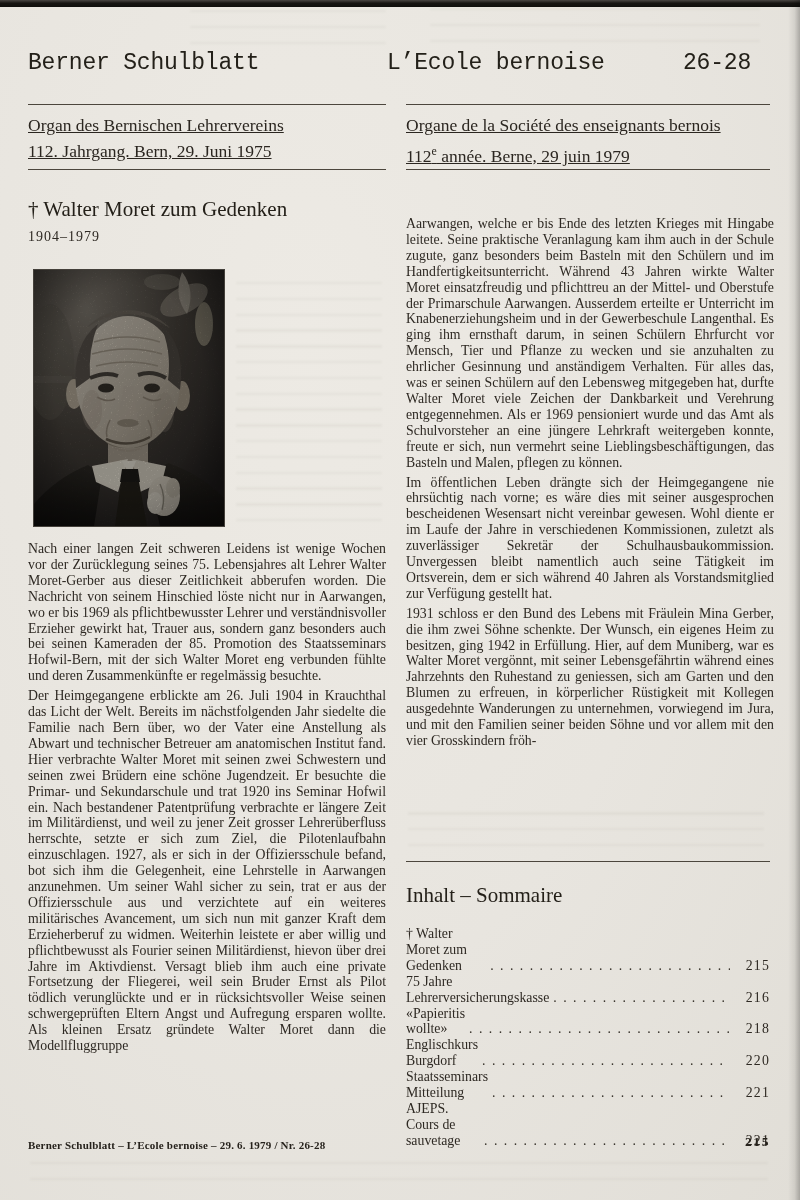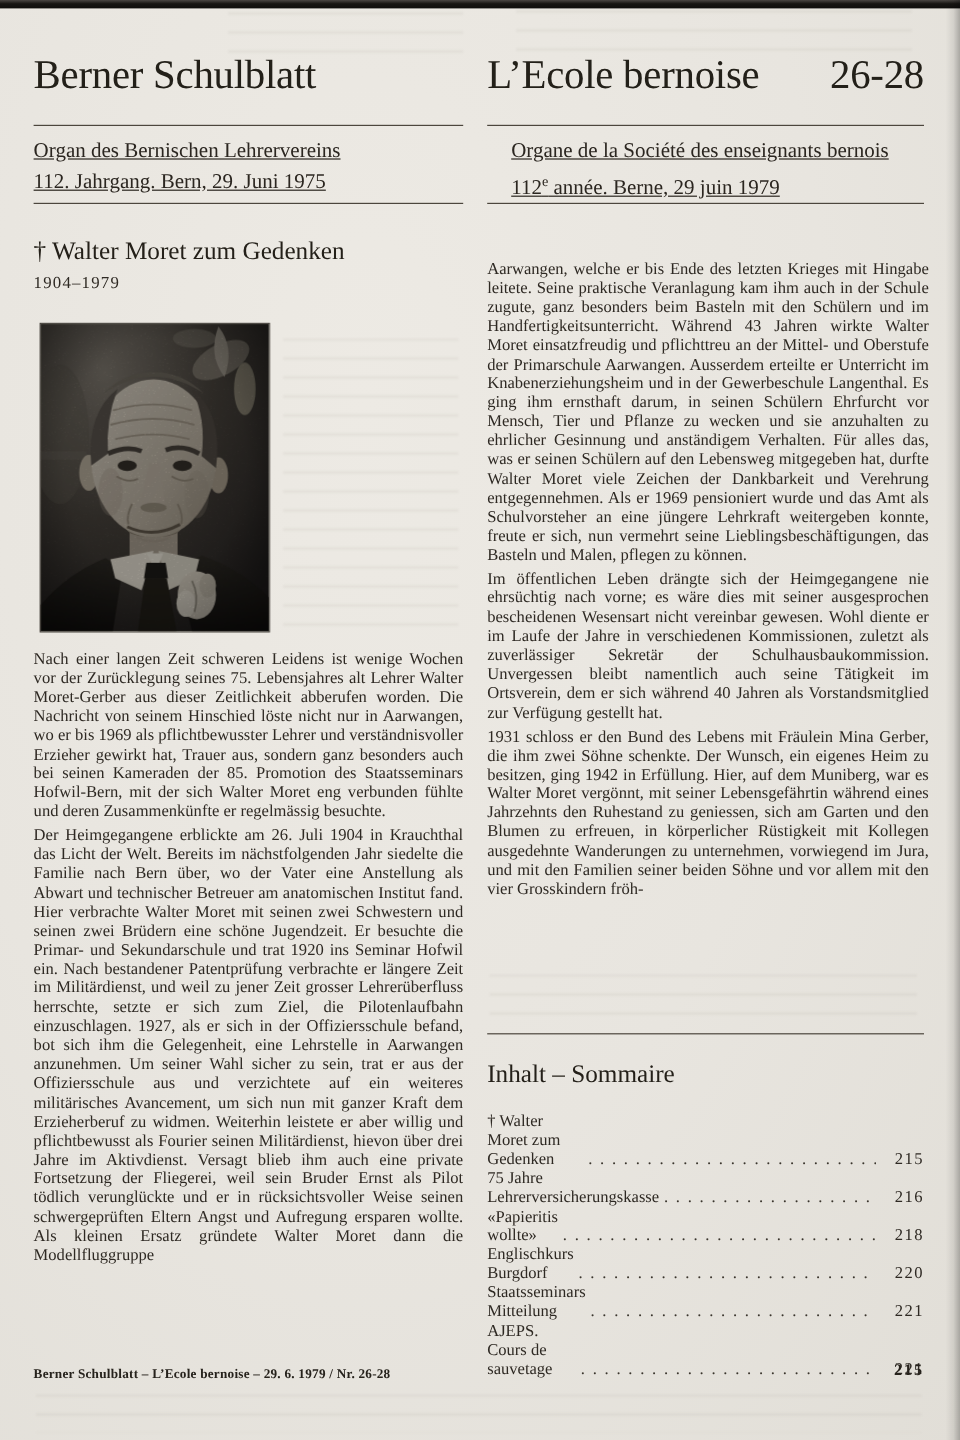--- a/index.html
+++ b/index.html
@@ -23,33 +23,33 @@
   }
   
   .ghost {
     position:absolute; pointer-events:none; filter:blur(1px); opacity:0.55;
     background:repeating-linear-gradient(180deg,
       rgba(95,85,72,0.10) 0px, rgba(95,85,72,0.10) 2.5px,
       rgba(0,0,0,0) 2.5px, rgba(0,0,0,0) 15.8px);
   }
   
   .mast-title {
-    position:absolute; top:44px; font-size:34px; line-height:38px;
-    letter-spacing:-0.2px; color:#232019; white-space:nowrap;
+    position:absolute; top:44px; font-size:23px; line-height:38px;
+    letter-spacing:-0.2px; color:#232019; white-space:nowrap;font-family:Liberation Mono, monospace;
   }
   .mast-title.left { left:28px; width:358px; }
-  .mast-title.right { left:406px; width:364px; display:flex; justify-content:space-between; }
+  .mast-title.right { left:387px; width:364px; display:flex; justify-content:space-between; }
   .rule { position:absolute; height:0; border-top:1.6px solid #4c463d; }
   .rule.l { left:28px; width:358px; }
   .rule.r { left:406px; width:364px; }
   .mast-sub {
     position:absolute; top:112px; font-size:17.5px; line-height:26px; color:#2b2620;text-decoration:underline;
   }
   .mast-sub.left { left:28px; width:358px; }
-  .mast-sub.right { left:406px; width:364px;margin-left:20px; }
+  .mast-sub.right { left:406px; width:364px; }
   .sup { vertical-align:super; font-size:68%; }
   
   .col { position:absolute; font-size:13.8px; line-height:15.9px; text-align:justify; }
   .col p { margin:4px 0 0 0; }
   .col p:first-of-type { margin-top:0; }
   .col-left  { left:28px;  top:196px; width:358px; }
   .col-right { left:406px; top:197px; width:368px;margin-top:19px; }
   .art-title { font-size:21px; line-height:27px; margin:0; font-weight:normal; color:#242019; text-align:left; }
   .art-years { font-size:14px; line-height:18px; letter-spacing:1px; margin:5px 0 0 0; text-align:left; }
   .photo-wrap { margin:24px 0 15px 6px; width:190px; height:256px; }

